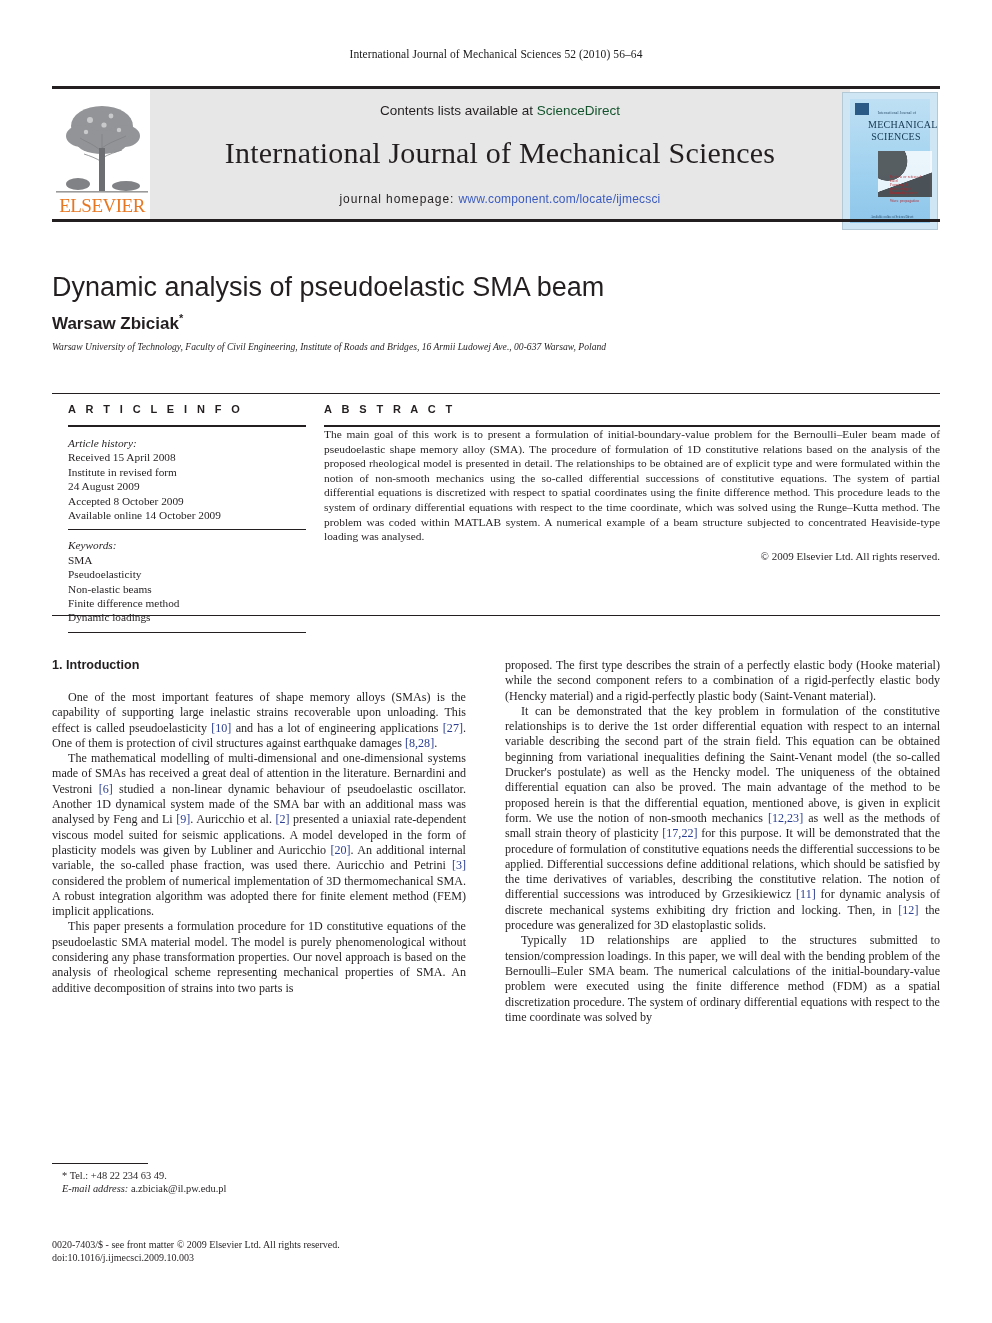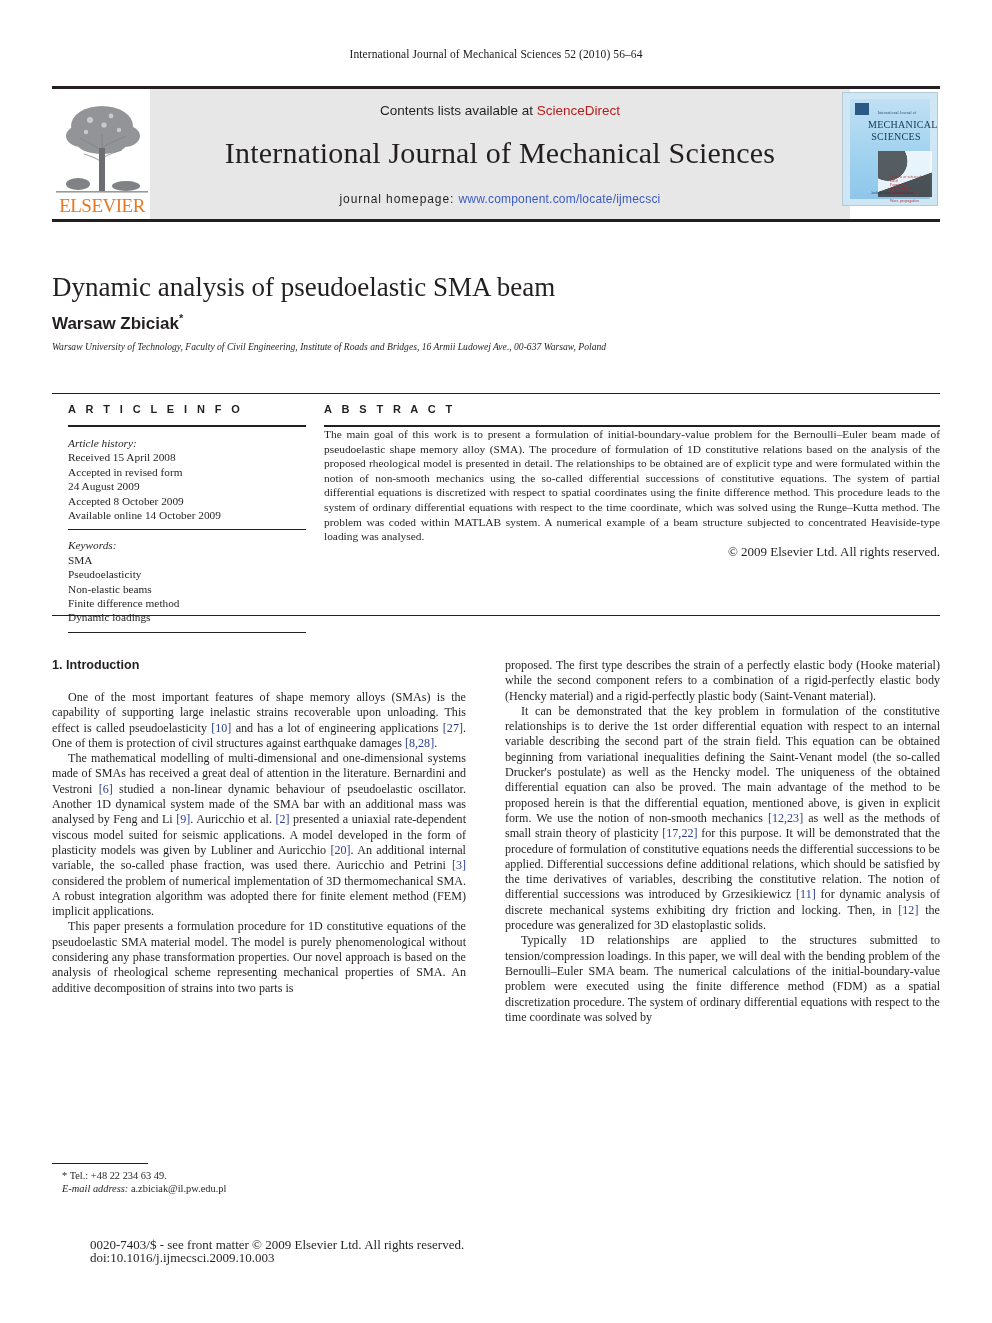--- a/index.html
+++ b/index.html
@@ -62,21 +62,21 @@
     background: #e7e7e7;
     text-align: center;
   }
   .contents-line {
     margin-top: 14px;
     font-family: "Liberation Sans", sans-serif;
     font-size: 13.5px;
     color: #231f20;
   }
   .sd-link {
-    color: #b91c1c;
+    color: #14532d;
   }
   .journal-title {
     margin-top: 18px;
     font-family: "Liberation Serif", serif;
     font-size: 30px;
     color: #231f20;
     letter-spacing: 0.2px;
   }
   .homepage-line {
     margin-top: 22px;
@@ -103,21 +103,21 @@
     font-size: 19px;
     letter-spacing: -0.5px;
     color: #e87722;
   }
 
   
   .cover {
     position: absolute;
     right: 2px; top: 6px;
     width: 96px;
-    height: 114px;
+    height: 138px;
     background: #cfe6f5;
     border: 1px solid #b4c9d6;
     box-sizing: border-box;
     overflow: hidden;
   }
   .cover-inner {
     position: absolute;
     left: 7px; top: 6px;
     right: 7px; bottom: 6px;
     background: linear-gradient(180deg,#bfe0f4 0%,#9fd1ef 60%,#8ec6ea 100%);
@@ -180,21 +180,21 @@
     font-size: 3.2px;
     color: #1d3f5c;
     text-align: center;
   }
 
   
   .article-title {
     position: absolute;
     left: 52px; top: 272px;
     width: 700px;
-    font-family: Liberation Serif, serif;
+    font-family: Liberation Sans, sans-serif;
     font-size: 27px;
     color: #231f20;
   }
   .authors {
     position: absolute;
     left: 52px; top: 312px;
     width: 700px;
     font-family: "Liberation Sans", sans-serif;
     font-size: 17px;
     font-weight: bold;
@@ -270,24 +270,24 @@
   }
   .kw-block .lead { font-style: italic; }
   .abstract-text {
     font-family: "Liberation Serif", serif;
     font-size: 11.4px;
     line-height: 14.6px;
     text-align: justify;
     color: #231f20;
   }
   .copyright {
-    margin-top: 0;
+    margin-top: 6px;
     text-align: right;
     font-family: "Liberation Serif", serif;
-    font-size: 13px;
+    font-size: 11px;
     color: #231f20;
   }
   .rule-full-bottom {
     position: absolute;
     left: 0; top: 222px;
     width: 888px; height: 1px;
     background: #231f20;
   }
 
   
@@ -337,24 +337,23 @@
     line-height: 13px;
     color: #231f20;
     padding-left: 10px;
   }
   .fn-line .em { font-style: italic; }
   .imprint {
     position: absolute;
     left: 52px; top: 1238px;
     width: 440px;
     font-family: "Liberation Serif", serif;
-    font-size: 13px;
+    font-size: 10px;
     line-height: 13.4px;
     color: #231f20;
-    margin-left: 38px;
   }
 </style>
 </head>
 <body>
 
 <div class="page">
 
   <div class="runhead">International Journal of Mechanical Sciences 52 (2010) 56–64</div>
 
   <div class="banner">
@@ -429,21 +428,21 @@
 
   <div class="infoabs">
     <div class="rule-full-top"></div>
 
     <div class="col-info">
       <div class="sec-head">A R T I C L E   I N F O</div>
       <div class="thin-rule"></div>
       <div class="hist-block">
         <div class="lead">Article history:</div>
         <div>Received 15 April 2008</div>
-        <div>Accepted in revised form</div>
+        <div>Institute in revised form</div>
         <div>24 August 2009</div>
         <div>Accepted 8 October 2009</div>
         <div>Available online 14 October 2009</div>
       </div>
       <div class="kw-rule"></div>
       <div class="kw-block">
         <div class="lead">Keywords:</div>
         <div>SMA</div>
         <div>Pseudoelasticity</div>
         <div>Non-elastic beams</div>

